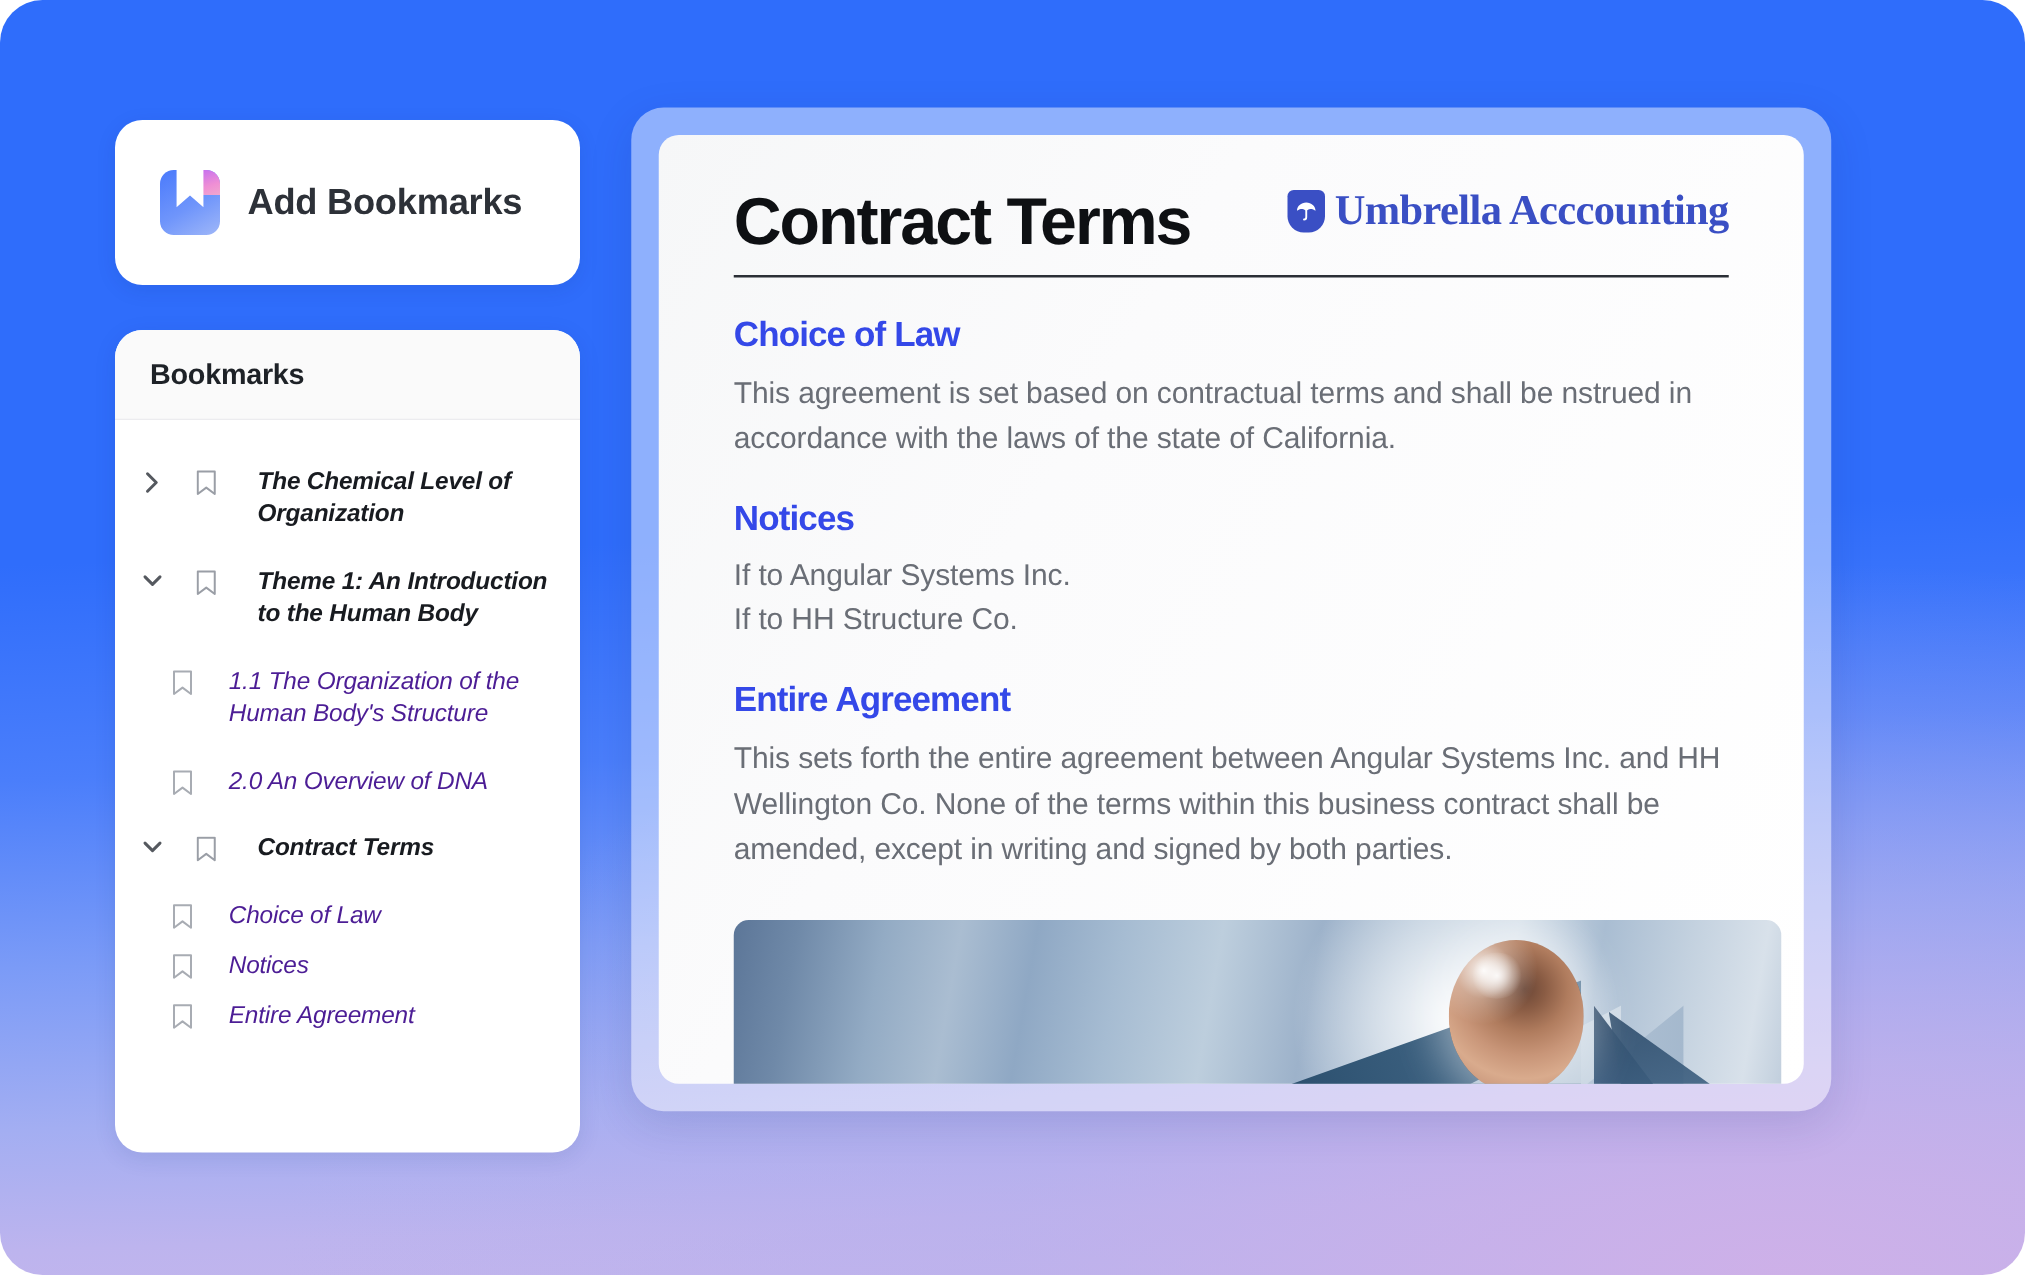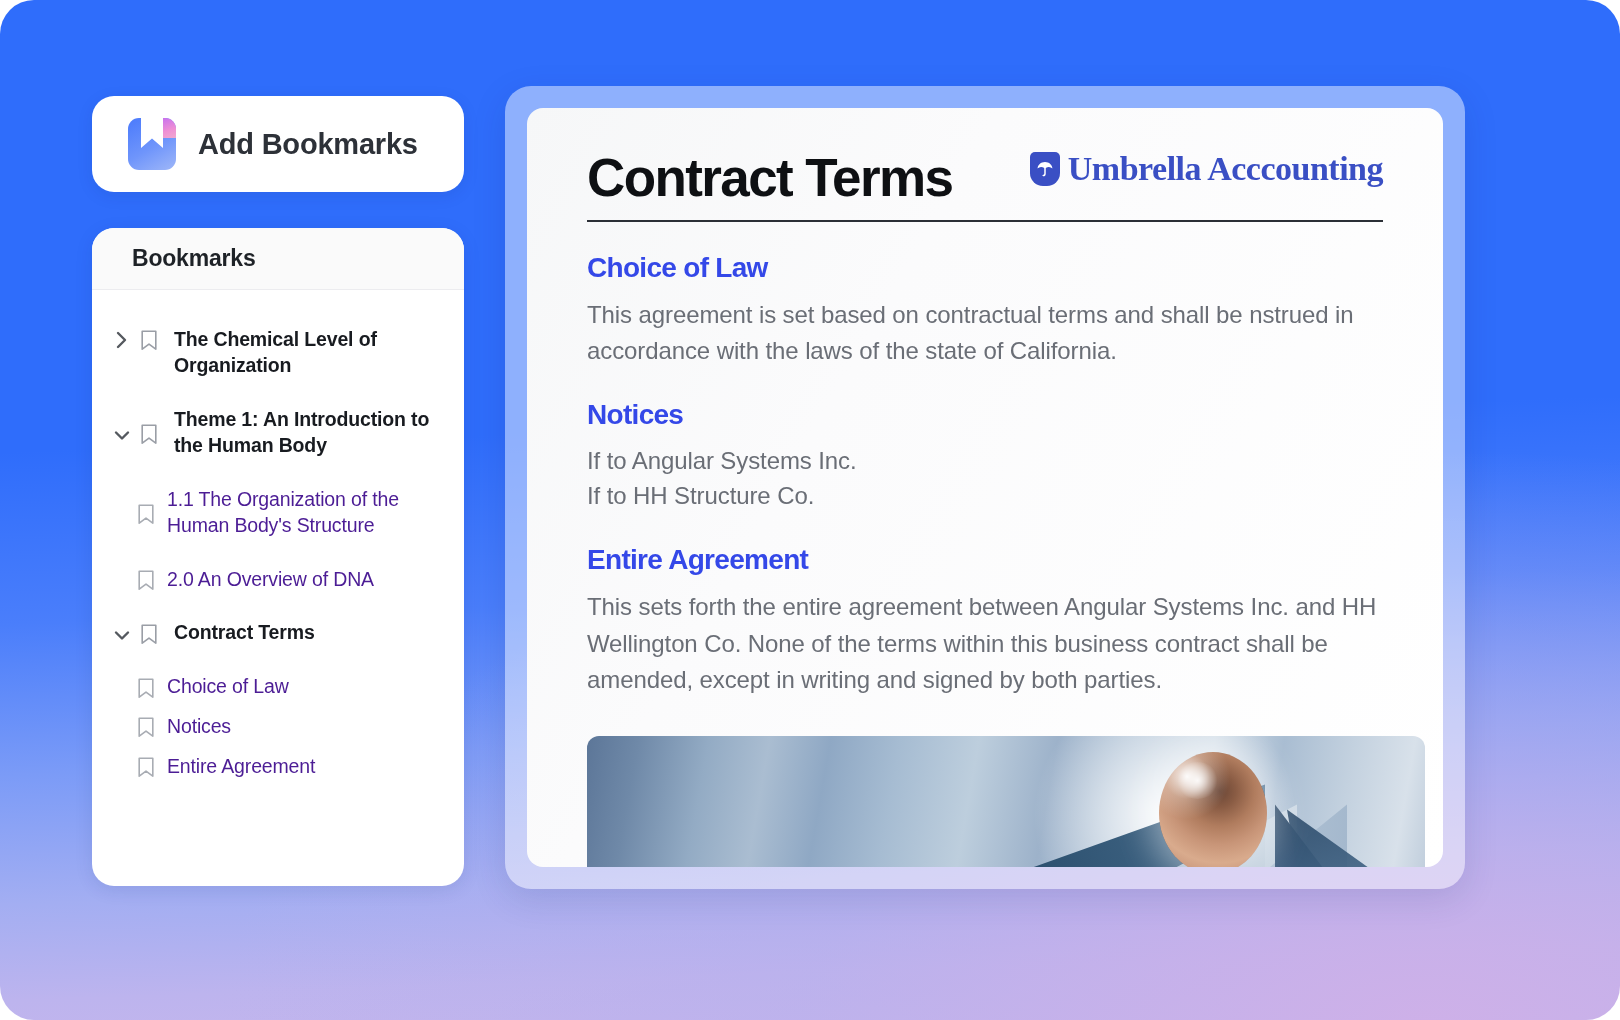--- a/index.html
+++ b/index.html
@@ -26,21 +26,21 @@
         #bdb4ee 93%,
         #c5b6ec 100%);
   }
 
   
   #left-col {
     position:absolute; left:92px; top:96px; width:372px;
   }
 
   .add-bm-btn {
-    height:96px; width:372px;
+    height:132px; width:372px;
     background:#ffffff;
     border-radius:22px;
     display:flex; align-items:center;
     padding-left:36px;
     gap:22px;
     box-shadow:0 4px 16px rgba(20,40,110,0.10);
     cursor:pointer;
   }
   .bm-app-icon {
     width:48px; height:52px;
@@ -70,57 +70,58 @@
 
   .bm-panel {
     margin-top:36px;
     width:372px; height:658px;
     background:#ffffff;
     border-radius:22px;
     box-shadow:0 4px 18px rgba(20,40,110,0.10);
     overflow:hidden;
   }
   .bm-panel-head {
-    height:62px;
+    height:72px;
     display:flex; align-items:center;
-    padding-left:40px;
+    padding-left:28px;
     font-size:23px; font-weight:700; color:#1e2227;
     letter-spacing:-0.2px;
     border-bottom:1px solid #ececef;
     background:#fafafa;
   }
   .bm-tree { padding:30px 20px 0 20px; }
 
   .tree-row {
     display:flex; align-items:flex-start;
-    gap:9px;
+    gap:25px;
     padding:7px 0;
     cursor:pointer;
     line-height:1.33;
+    font-style:italic;
   }
   .chev {
     width:20px; flex:none;
     display:flex; justify-content:center; align-items:flex-start;
     padding-top:4px;
     color:#55595f;
   }
   .chev svg { display:block; }
   .bmk {
     width:20px; flex:none;
     padding-top:3px;
     color:#9a9ea6;
   }
   .bmk svg { display:block; }
 
   .tree-label { font-size:19.5px; letter-spacing:-0.15px; }
   .lvl1 .tree-label { font-weight:700; color:#181b20; padding-left:4px; }
   .lvl2 { padding-left:26px; }
   .lvl2 .tree-label { font-weight:400; color:#4c1d95; }
   .lvl2 .bmk { color:#a8acb3; }
-  .row-gap-top { margin-top:14px;align-items:center; }
+  .row-gap-top { margin-top:14px; }
 
   
   #doc-frame {
     position:absolute;
     left:505px; top:86px;
     width:960px; height:803px;
     background:rgba(255,255,255,0.46);
     border-radius:26px;
     padding:22px;
     box-shadow:0 10px 34px rgba(20,40,110,0.13);

